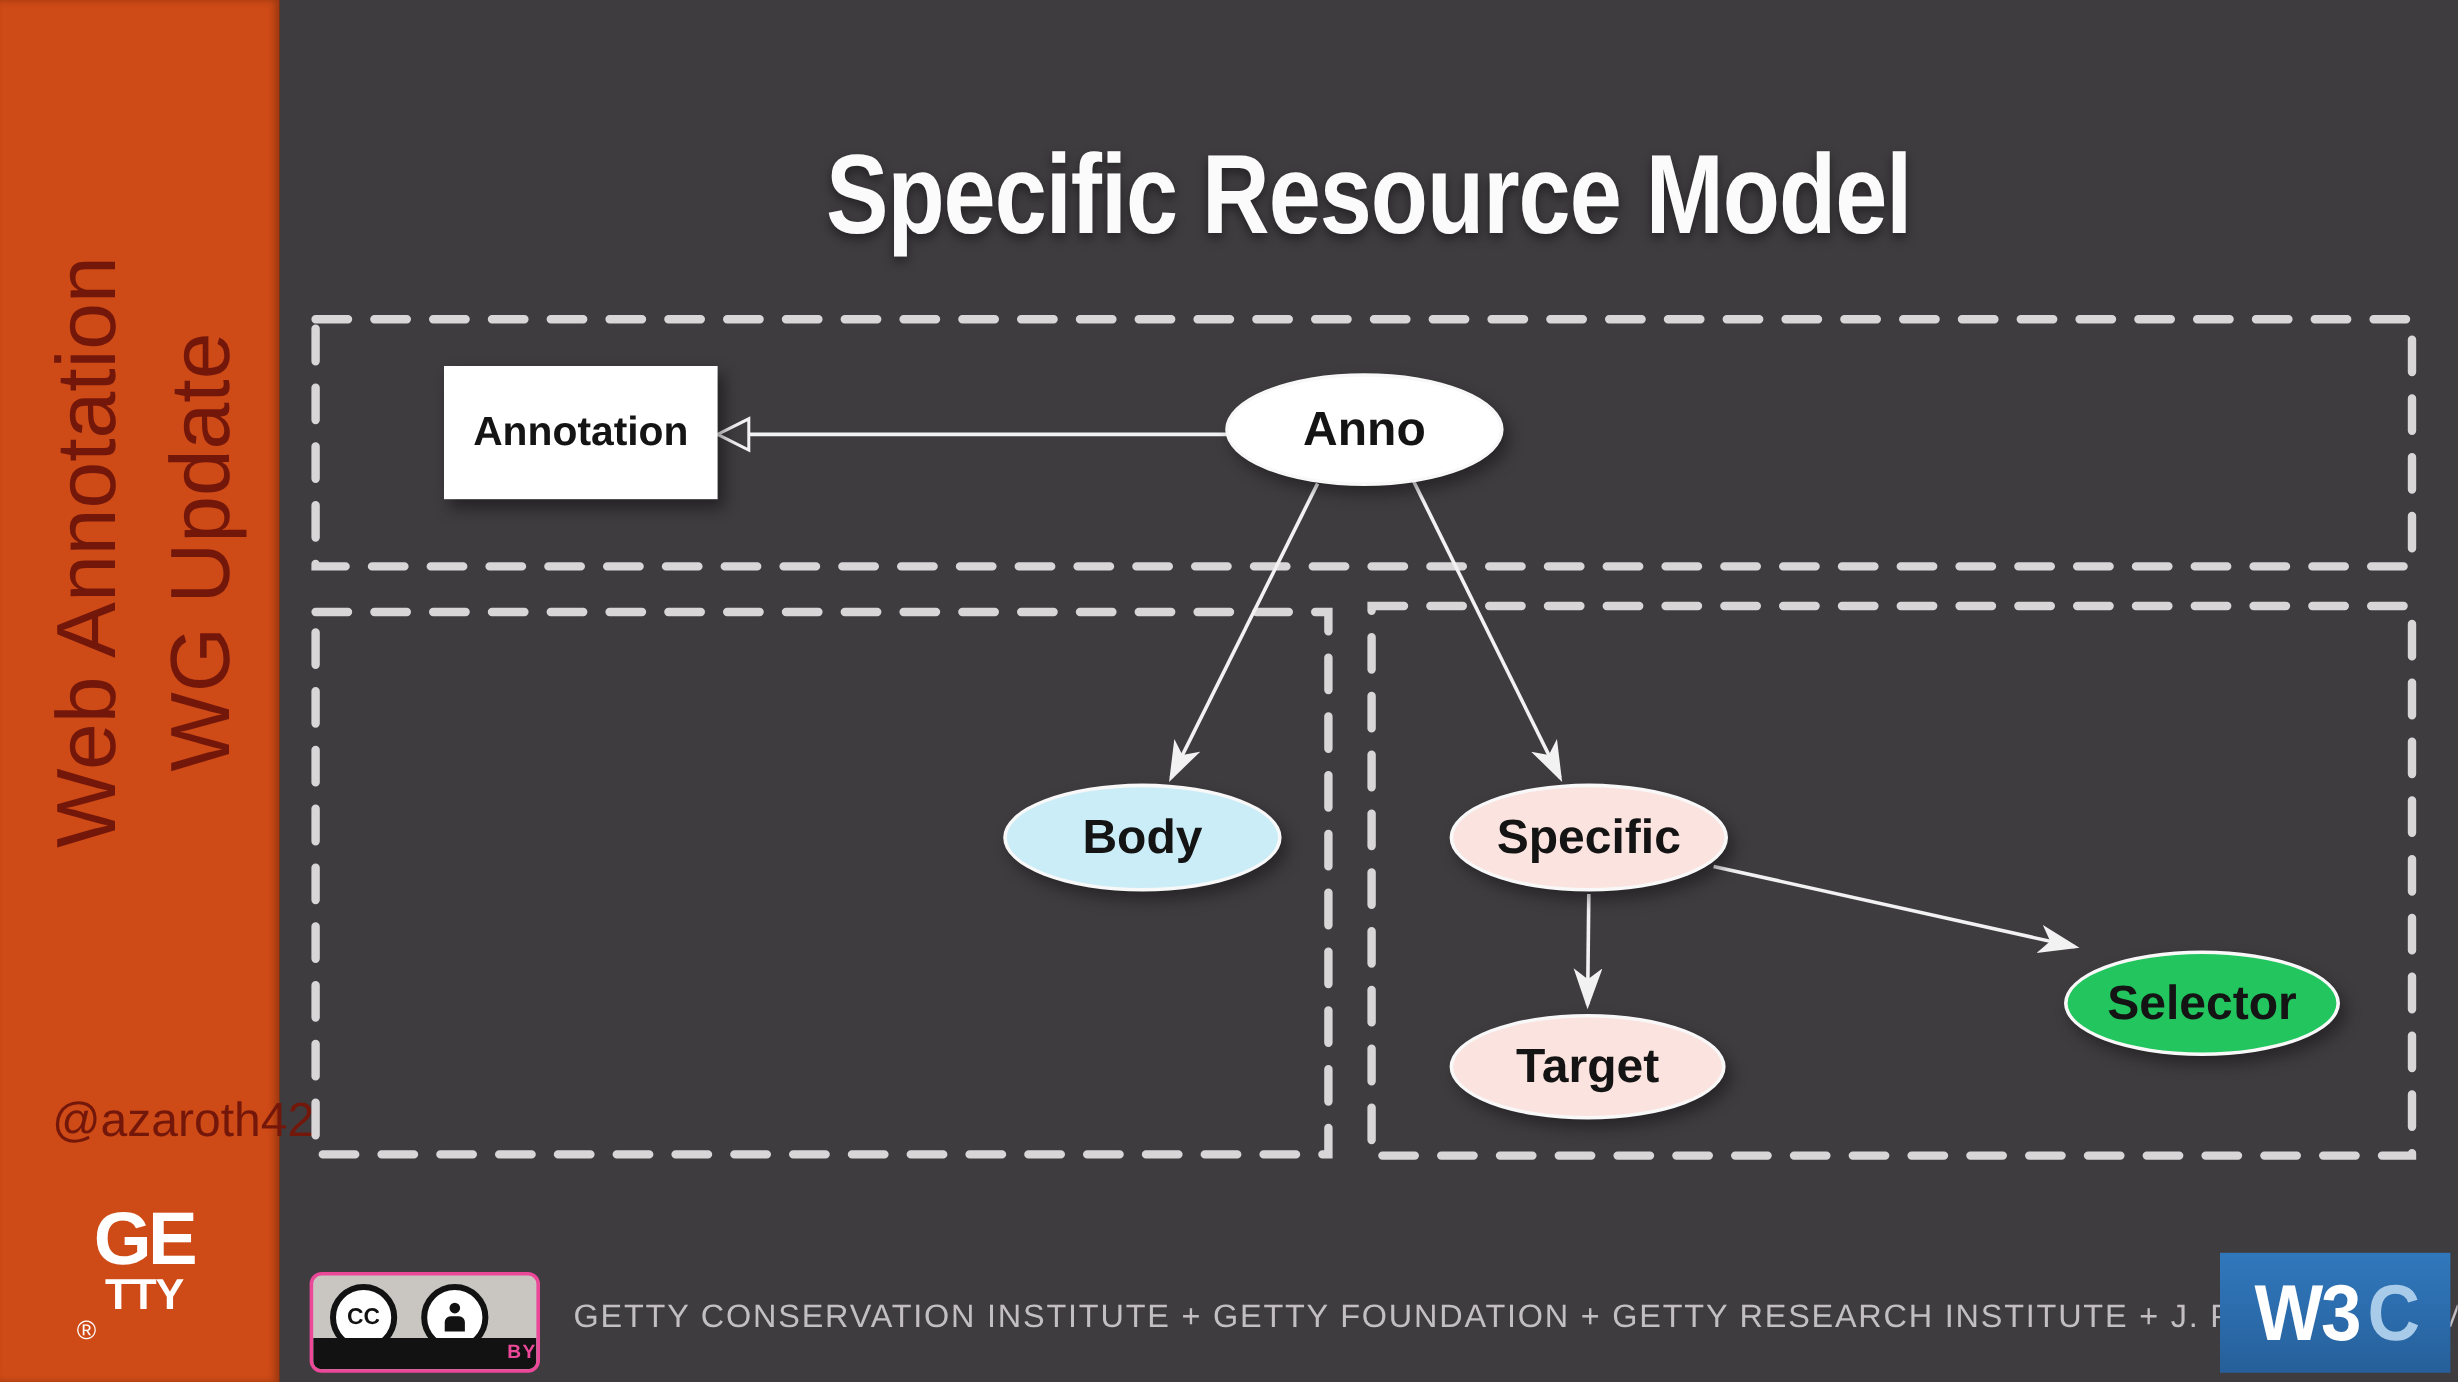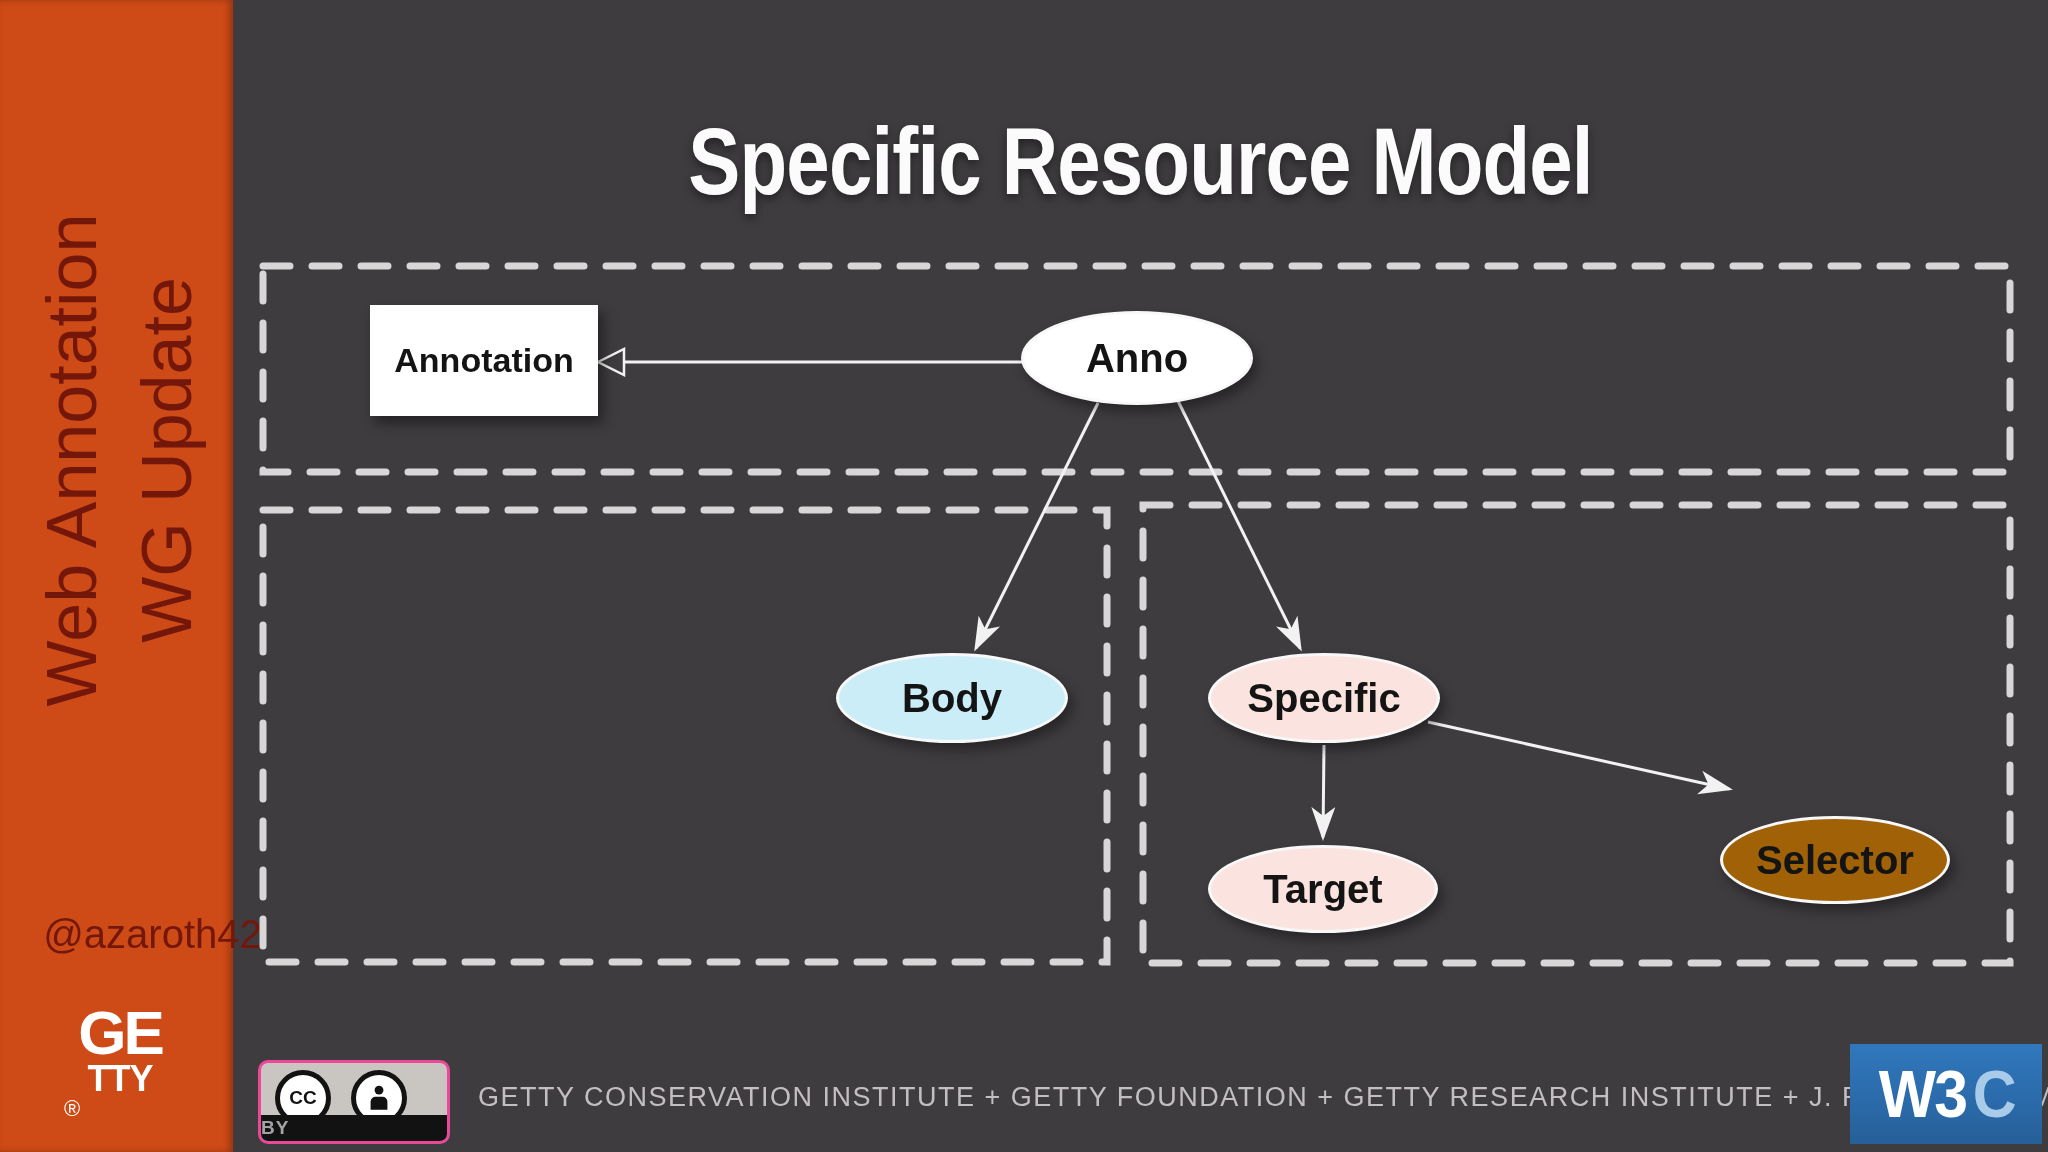--- a/index.html
+++ b/index.html
@@ -59,40 +59,40 @@
   .node.ellipse {
     border-radius:50%; border:3px solid #F8F8F8; font-size:40px;
     box-shadow:5px 7px 12px rgba(0,0,0,.38);
     box-sizing:border-box;
   }
   #node-annotation { left:370px; top:305px; width:228px; height:111px; }
   #node-anno      { left:1021px; top:311px; width:232px; height:94px; background:#ffffff; }
   #node-body      { left:836px;  top:653px; width:232px; height:90px; background:#CBEDF8; }
   #node-specific  { left:1208px; top:653px; width:232px; height:90px; background:#FBE3DF; }
   #node-target    { left:1208px; top:845px; width:230px; height:88px; background:#FBE3DF; }
-  #node-selector  { left:1720px; top:816px; width:230px; height:88px; background:#a16207; }
+  #node-selector  { left:1720px; top:792px; width:230px; height:88px; background:#22c55e; }
 
   
   .cc-badge {
     position:absolute; left:258px; top:1060px; width:192px; height:84px;
     background:#C9C6C1; border:3px solid #ec4899; border-radius:10px;
     box-sizing:border-box; overflow:hidden; z-index:2;
   }
   .cc-circle {
     position:absolute; top:7px; width:46px; height:46px;
     border:5px solid #121212; border-radius:50%; background:#FFFFFF;
     display:flex; align-items:center; justify-content:center;
     font-weight:bold; font-size:19px; color:#121212; box-sizing:content-box;
   }
   .cc-circle.c1 { left:14px; }
   .cc-circle.c2 { left:90px; }
   .cc-strip {
     position:absolute; left:0; right:0; bottom:0; height:26px;
-    background:#121212; color:#a3a3a3; text-align:left;
-    font-size:19px; font-weight:bold; line-height:26px; letter-spacing:1px;
+    background:#121212; color:#ec4899; text-align:right;
+    font-size:16px; font-weight:bold; line-height:26px; letter-spacing:1px;
   }
   .credits {
     position:absolute; left:478px; top:1082px;
     font-size:27px; letter-spacing:1.5px; color:#C2BEC2; white-space:nowrap;
   }
   .w3c-logo {
     position:absolute; left:1850px; top:1044px; width:192px; height:100px;
     background:linear-gradient(180deg,#3078BC 0%,#2B6BAB 55%,#265F99 100%);
     display:flex; align-items:center; justify-content:center;
     font-weight:bold; font-size:66px; letter-spacing:-2px;

